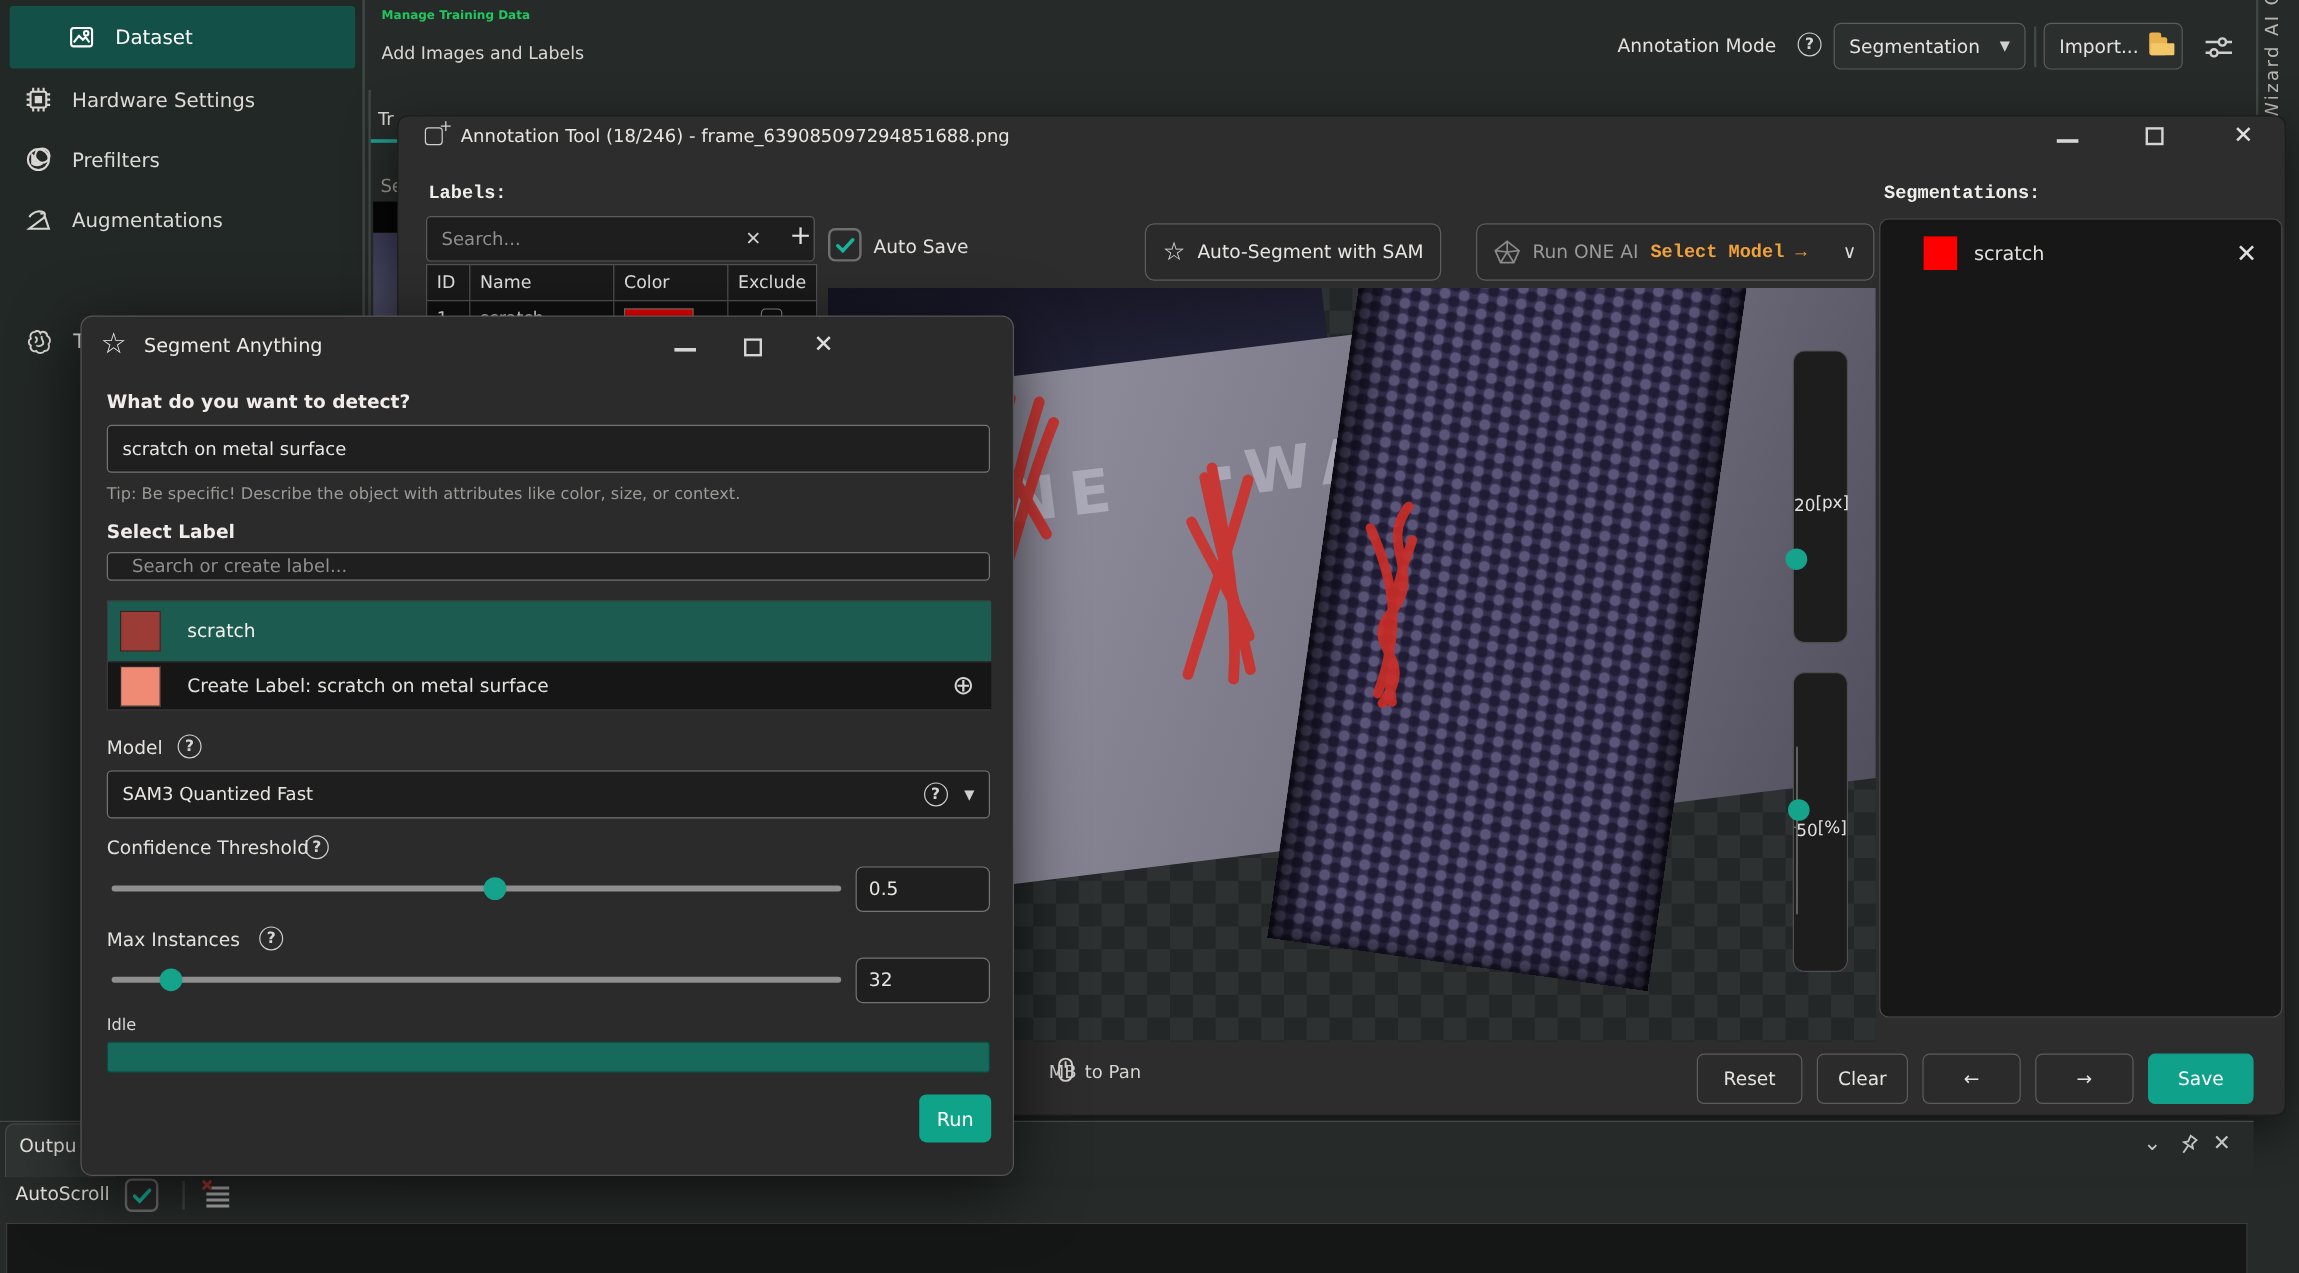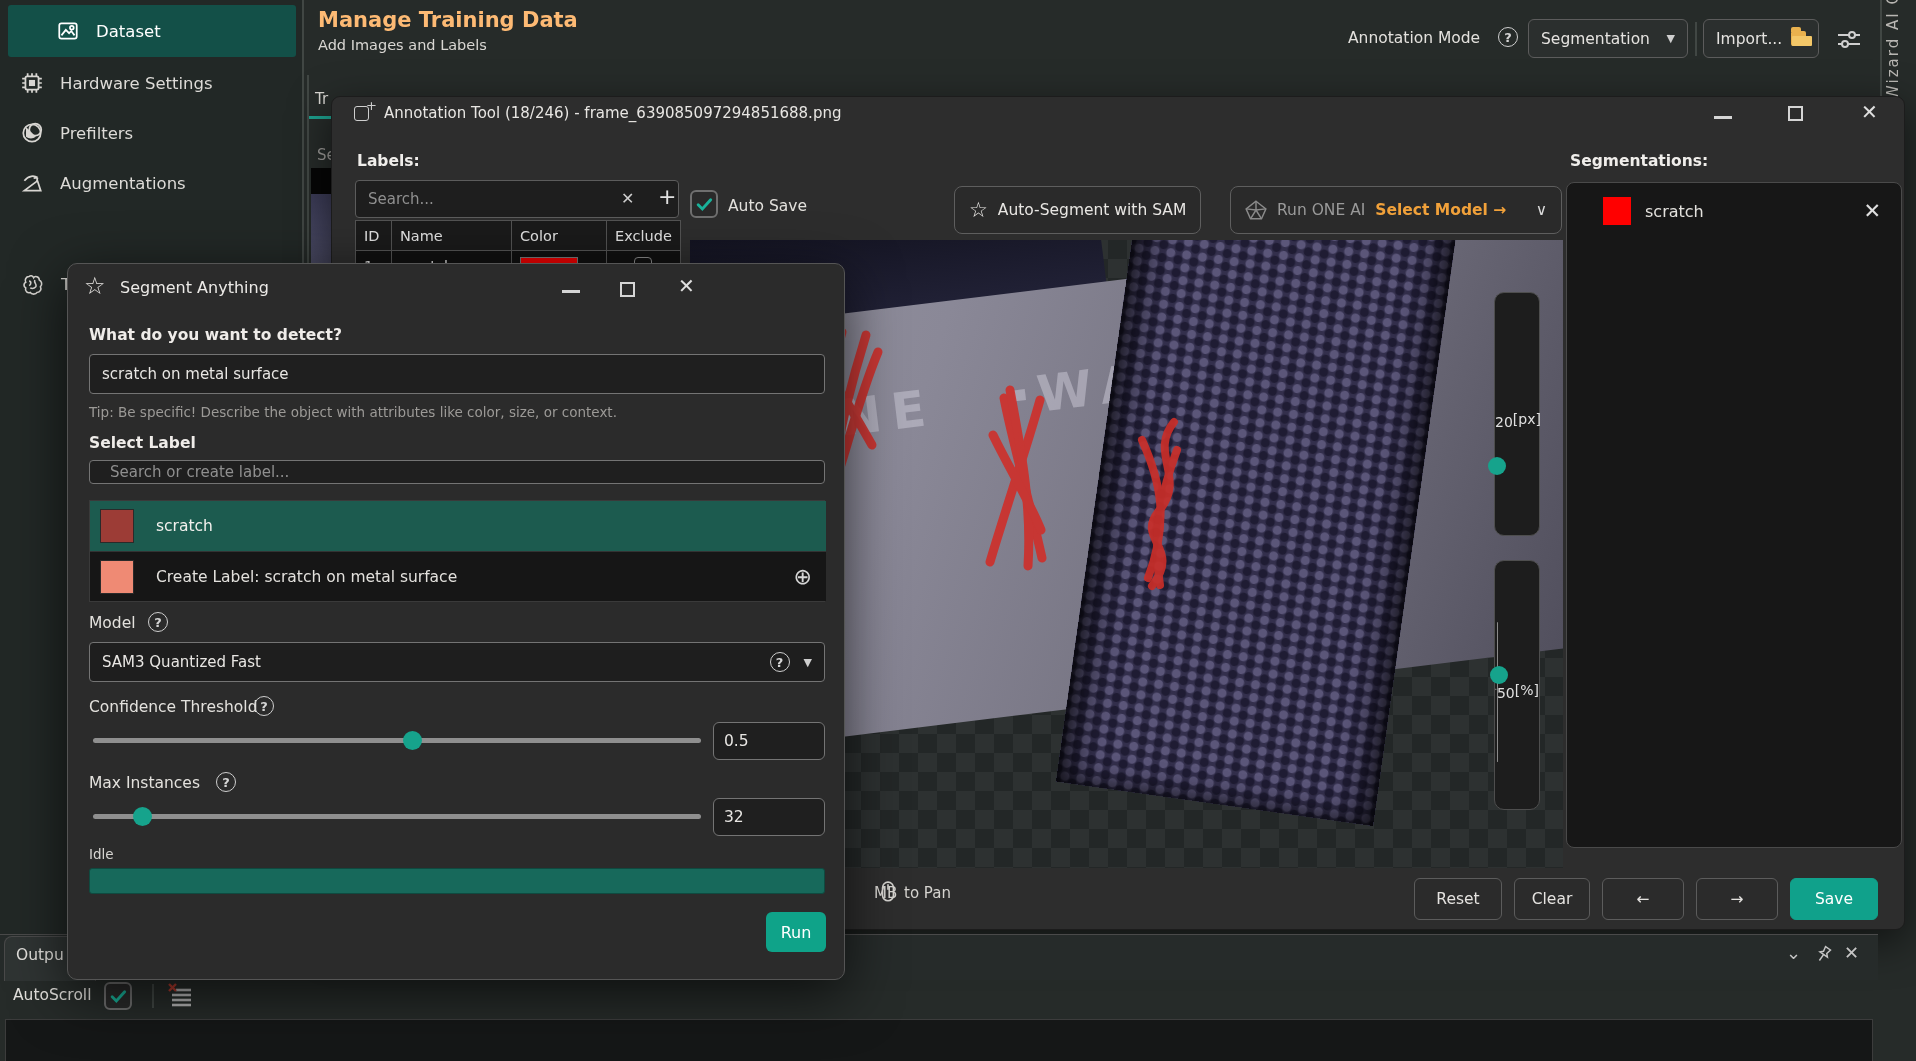--- a/index.html
+++ b/index.html
@@ -1,32 +1,32 @@
 <!DOCTYPE html>
 <html><head>
 <meta charset="utf-8">
 <style>
   * { margin:0; padding:0; box-sizing:border-box; }
   html,body { background:#191d1c; }
   body { font-family:"DejaVu Sans","Liberation Sans",sans-serif; }
   .stage { position:relative; width:1916px; height:1061px; background:#262b29; overflow:hidden; }
   .abs { position:absolute; }
   .txt { color:#e3e1dd; font-size:15px; white-space:nowrap; }
-  .bold { font-weight:bold; }
+  .bold { font-weight:bold;font-family:Liberation Mono, monospace; }
   .dim { color:#9c9a97; }
 
   
   .sidebar { left:0; top:0; width:302px; height:935px; background:#222826; }
   .side-item { left:8px; width:288px; height:44px; display:flex; align-items:center; gap:16px; padding-left:12px; border-radius:3px; color:#dddbd7; font-size:16.5px; }
   .side-item.sel { background:#135048; color:#ffffff;padding-left:48px; }
   .side-item svg { flex:0 0 auto; }
   .vline { background:#414744; width:2px; }
 
   
-  .h-title { font-size:21px; font-weight:bold; color:#fdba74; }
+  .h-title { font-size:10px; font-weight:bold; color:#22c55e; }
   .h-sub { font-size:14.5px; color:#d9d7d3; }
   .qmark { display:inline-flex; width:20px; height:20px; border:1.5px solid #cfcfcf; border-radius:50%; color:#d6d6d6; font-size:13px; align-items:center; justify-content:center; font-weight:bold; }
   .tool-btn { border:1.5px solid #5c5c5c; border-radius:6px; background:#2b2f2e; display:flex; align-items:center; gap:9px; padding:0 12px; color:#e5e3e0; font-size:15.5px; }
   .folder { width:22px; height:15px; background:#e9b14e; border-radius:2px; position:relative; }
   .folder:before { content:""; position:absolute; left:0; top:-4px; width:10px; height:5px; background:#e9b14e; border-radius:2px 2px 0 0; }
   .folder:after { content:""; position:absolute; left:1px; bottom:0; width:20px; height:10px; background:#f3c768; border-radius:1px; }
   .side-vtext { writing-mode:vertical-rl; transform:rotate(180deg); font-size:15px; color:#b9b7b3; letter-spacing:2px; }
 
   
   .window { left:331px; top:96px; width:1574px; height:834px; background:#2d2d2d; border:1.5px solid #1c1c1c; border-radius:9px; box-shadow:0 12px 40px rgba(0,0,0,.55); }
@@ -364,21 +364,21 @@
     <div class="txt dim" style="position:absolute; left:21px; top:140px; font-size:13.5px;">Tip: Be specific! Describe the object with attributes like color, size, or context.</div>
 
     <div class="dlg-h" style="position:absolute; left:21px; top:170px;">Select Label</div>
     <input class="input dlg-input" style="position: absolute; left: 21px; top: 196px; height: 24px; padding-left: 20px;" placeholder="Search or create label...">
 
     <div style="position:absolute; left:21px; top:236px; width:736px; border:1px solid #3a3a3a;">
       <div class="opt-row" style="height:50px; background:#1c5b4f;">
         <div class="swatch" style="background: rgb(156, 60, 54);"></div>
         <span class="txt" style="font-size:15.5px; color:#f2f0ed;">scratch</span>
       </div>
-      <div class="opt-row" style="height:50px; background:#161616; border-top:1px solid #333;">
+      <div class="opt-row" style="height:40px; background:#161616; border-top:1px solid #333;">
         <div class="swatch" style="background: rgb(239, 138, 116);"></div>
         <span class="txt" style="font-size:15.5px;">Create Label: scratch on metal surface</span>
         <span style="margin-left:auto; margin-right:14px; color:#d5d5d5; font-size:22px;">⊕</span>
       </div>
     </div>
 
     <div class="txt" style="position:absolute; left:21px; top:350px; font-size:15.5px;">Model</div>
     <span class="qmark" style="position:absolute; left:80px; top:348px;">?</span>
     <div class="input" style="position:absolute; left:21px; top:378px; width:736px; height:40px; border-color:#747474; display:flex; align-items:center;">
       <span>SAM3 Quantized Fast</span>

